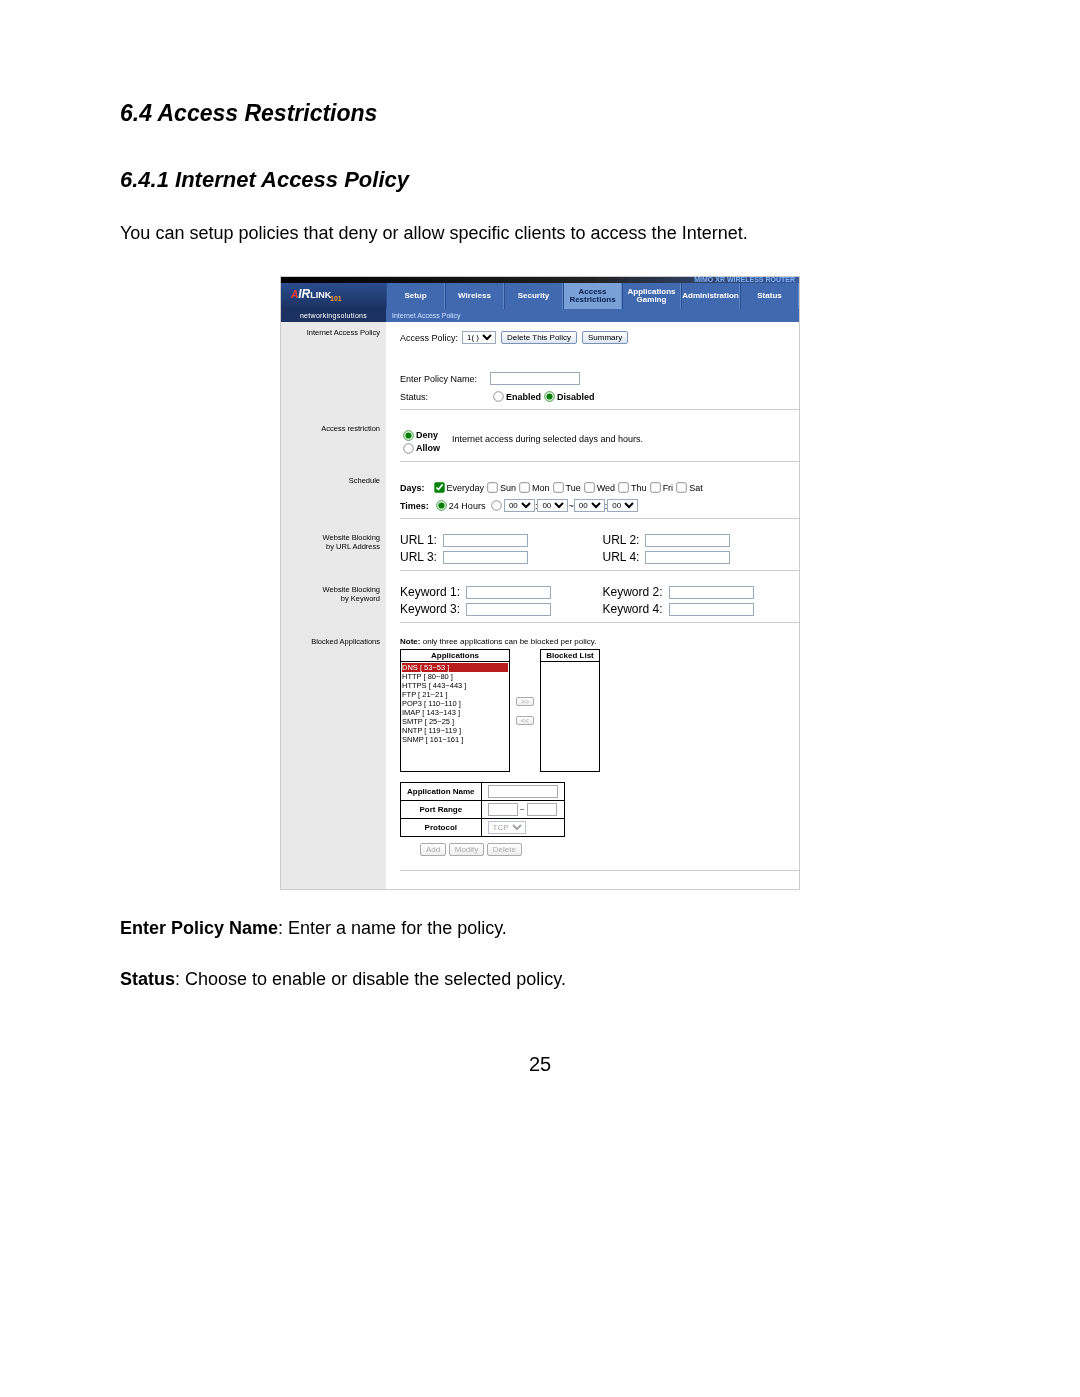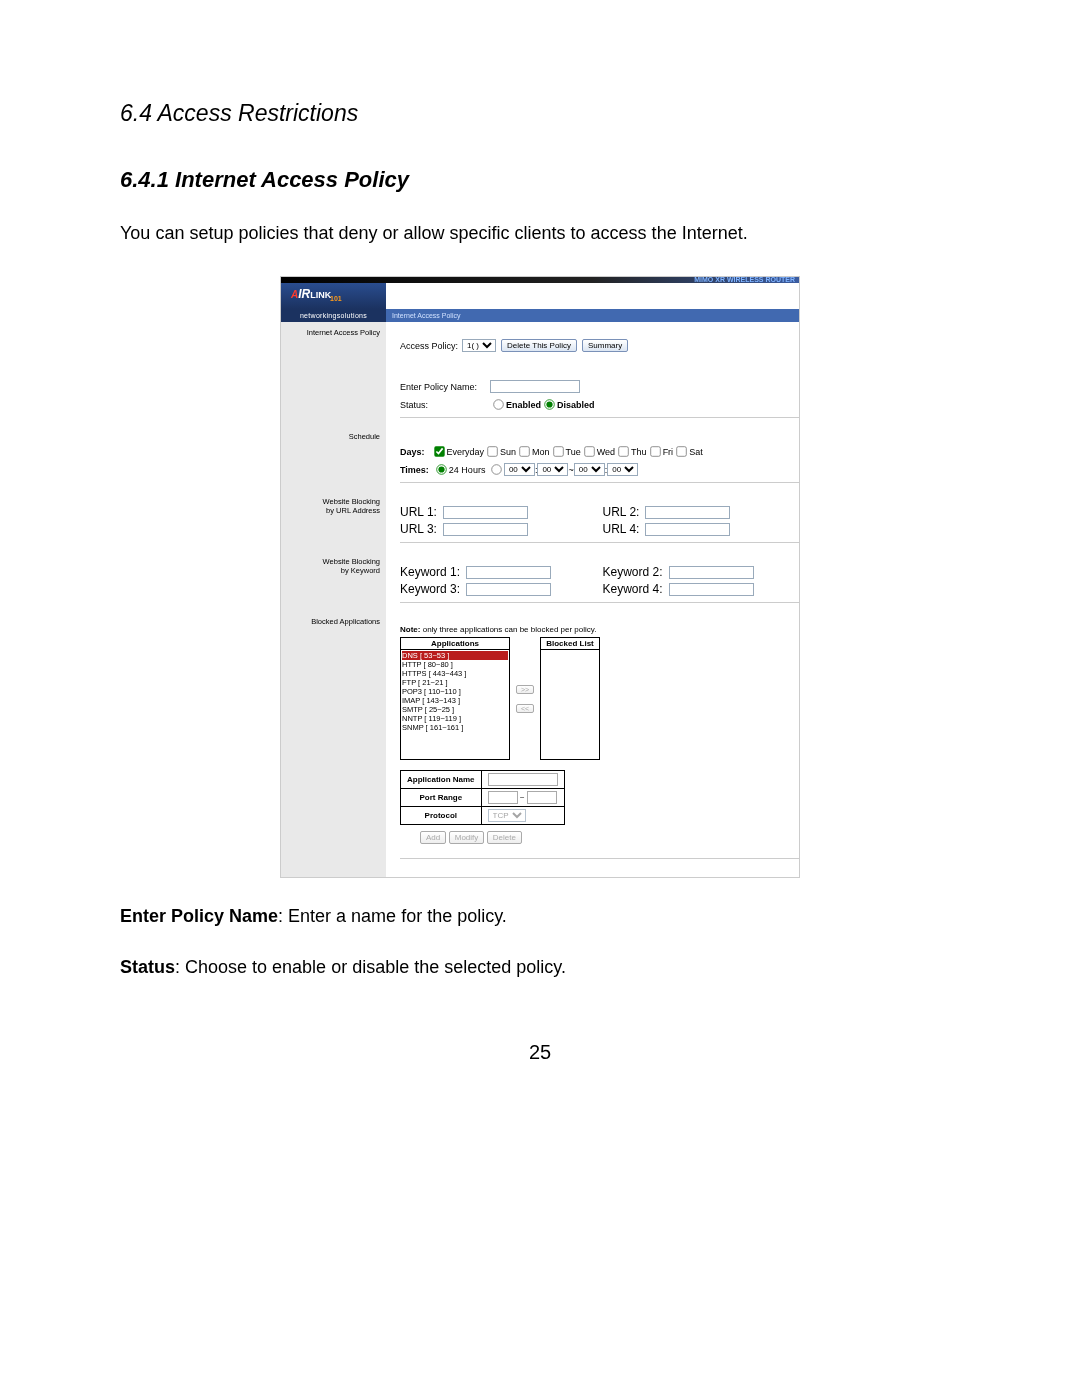--- a/index.html
+++ b/index.html
@@ -4,21 +4,21 @@
   <style>
     * { box-sizing: border-box; margin: 0; padding: 0; }
     body {
       font-family: Arial, Helvetica, sans-serif;
       background: #fff;
       width: 1080px;
       margin: 0 auto;
       padding: 100px 120px 60px;
       font-size: 14px;
     }
-    .doc-h1 { font-style: italic; font-weight: normal; font-size: 23px; margin-bottom: 40px; font-family: Arial; }
+    .doc-h1 { font-style: italic; font-weight: bold; font-size: 23px; margin-bottom: 40px; font-family: Arial; }
     .doc-h2 { font-style: italic; font-weight: bold; font-size: 22px; margin-bottom: 28px; font-family: Arial; }
     .doc-para { font-size: 18px; margin-bottom: 30px; line-height: 1.4; }
     .doc-desc { font-size: 18px; margin-top: 26px; line-height: 1.4; }
     .doc-desc b { font-weight: bold; }
     .page-num { text-align: center; font-size: 20px; margin-top: 60px; }
     .router-shot {
       width: 520px;
       margin: 20px auto 0;
       border: 1px solid #ccc;
       background: #fff;
@@ -43,21 +43,21 @@
     .row label { margin-right:4px; }
     .btn { border:1px solid #7a91b8; background:linear-gradient(#fff,#dce6f3); padding:1px 5px; font-size:8px; border-radius:2px; cursor:pointer; }
     .btn.gray { background:linear-gradient(#fff,#eee); border:1px solid #aaa; color:#aaa; }
     .btn.sm { padding:0 4px; font-size:7px; }
     select, input[type=text] { font-size:8px; height:13px; border:1px solid #9ab; background:#fff; }
     input[type=text] { padding:0 2px; }
     input[type=checkbox],input[type=radio]{ vertical-align:middle; transform:scale(.8); margin:0 1px 0 2px; accent-color:#008000; }
     hr.div { border:none; border-top:1px solid #ccc; margin:6px 0; }
     .sect-row { display:flex; }
     .sect-l { width:105px; background:#e9e9e9; padding:4px 6px; text-align:right; font-size:7.5px; color:#000; line-height:1.2; }
-    .sect-r { flex:1; padding:12px 0 4px 14px; }
+    .sect-r { flex:1; padding:4px 0 4px 14px; }
     .tblwrap { display:flex; gap:0; margin-top:3px; }
     .appbox, .blkbox { width:110px; }
     .boxhead { border:1px solid #000; text-align:center; font-weight:bold; padding:1px 0; font-size:8px; }
     .listbox { border:1px solid #000; border-top:none; height:110px; overflow:hidden; font-size:7.5px; padding:1px; background:#fff; }
     .listbox .sel { background:#b91c1c; color:#fff; }
     .arrcol { width:30px; display:flex; flex-direction:column; align-items:center; justify-content:center; gap:10px; }
     .minitbl { border-collapse:collapse; margin-top:10px; }
     .minitbl td { border:1px solid #000; font-size:8px; padding:2px 6px; }
     .minitbl td:first-child { font-weight:bold; text-align:center; }
     .minitbl input[type=text]{ width:30px; border:1px solid #aaa; }
@@ -80,20 +80,29 @@
       <span class="router-model">MIMO XR
 WIRELESS ROUTER</span>
     </div>
   <div class="router-head">
     <div class="router-logo">
       <span class="router-logo-txt">
         <span style="color:#ff3b2e;font-weight:bold;font-style:italic;">A</span><span class="il" style="font-size:12px;">IR</span><span style="font-size:9px;color:#fff;">LINK</span>
         <span class="nk" style="font-size:7px;position:relative;top:3px;left:-4px;">101</span>
       </span>
     </div>
+    <div class="router-navwrap">
+      <div class="router-nav">Setup</div>
+      <div class="router-nav">Wireless</div>
+      <div class="router-nav">Security</div>
+      <div class="router-nav active two">Access Restrictions</div>
+      <div class="router-nav two">Applications Gaming</div>
+      <div class="router-nav">Administration</div>
+      <div class="router-nav">Status</div>
+    </div>
   </div>
   <div class="router-sublinerow">
     <div class="router-subleft">networkingsolutions</div>
     <div class="router-subbar">Internet Access Policy</div>
   </div>
 
   <div class="sect-row">
     <div class="sect-l" style="padding-top:6px;">
       <div class="sidelabel">Internet Access Policy</div>
     </div>
@@ -116,20 +125,33 @@
         <input type="radio" name="st" style="">
           <b>Enabled</b>
         <input type="radio" name="st" checked="" style="">
           <b>Disabled</b>
       </div>
       <hr class="div">
     </div>
   </div>
 
 
+  <div class="sect-row">
+    <div class="sect-l">Access restriction</div>
+    <div class="sect-r">
+      <div class="row" style="align-items:flex-start;">
+        <div>
+          <div><input type="radio" name="ar" checked="" style=""><b>Deny</b></div>
+          <div><input type="radio" name="ar" style=""><b>Allow</b></div>
+        </div>
+        <span style="margin-left:12px;margin-top:5px;">Internet access during selected days and hours.</span>
+      </div>
+      <hr class="div">
+    </div>
+  </div>
 
   <div class="sect-row">
     <div class="sect-l">Schedule</div>
     <div class="sect-r">
       <div class="row">
         <b style="margin-right:6px;">Days:</b>
         <input type="checkbox" checked="" style="">
           <span>Everyday</span>
         <input type="checkbox" style="">
           <span>Sun</span>

